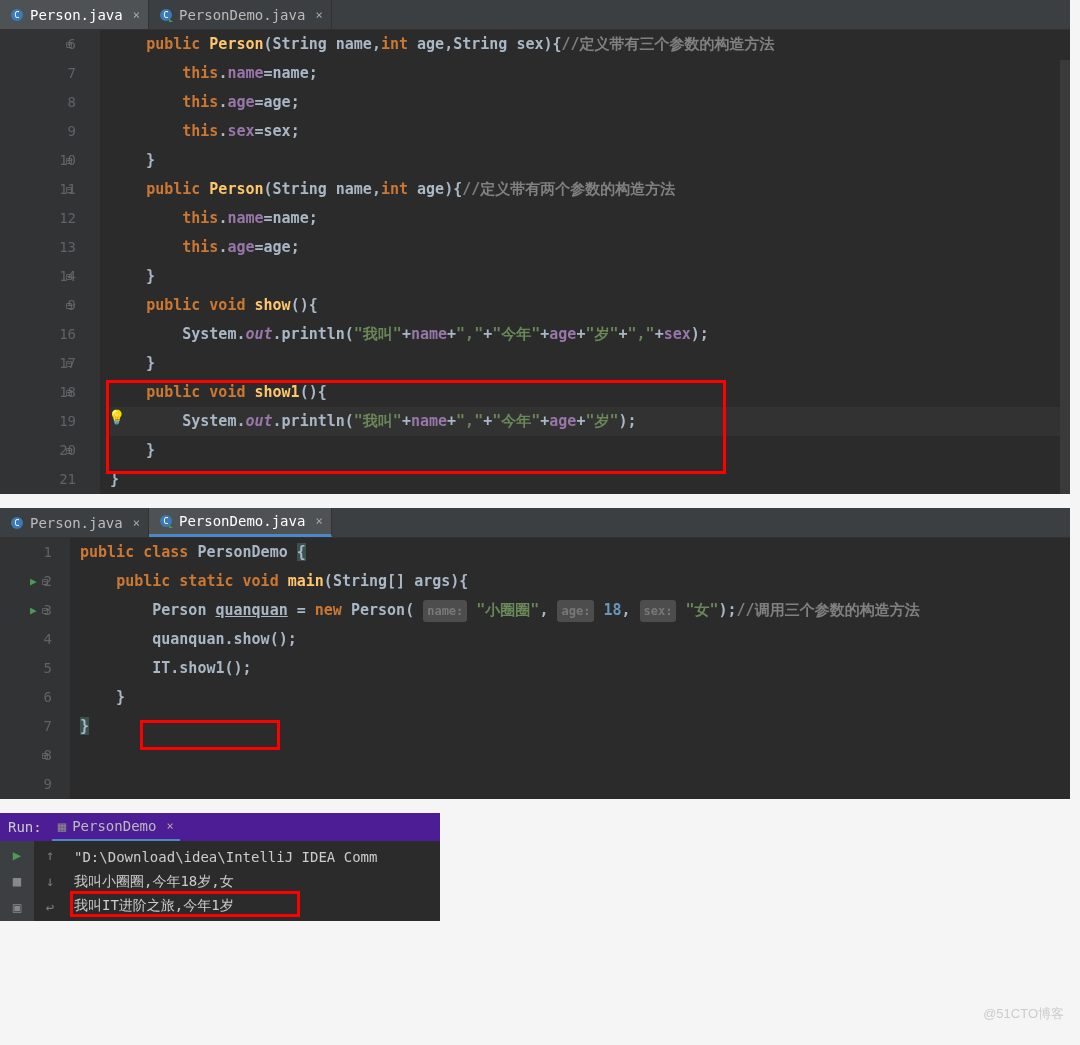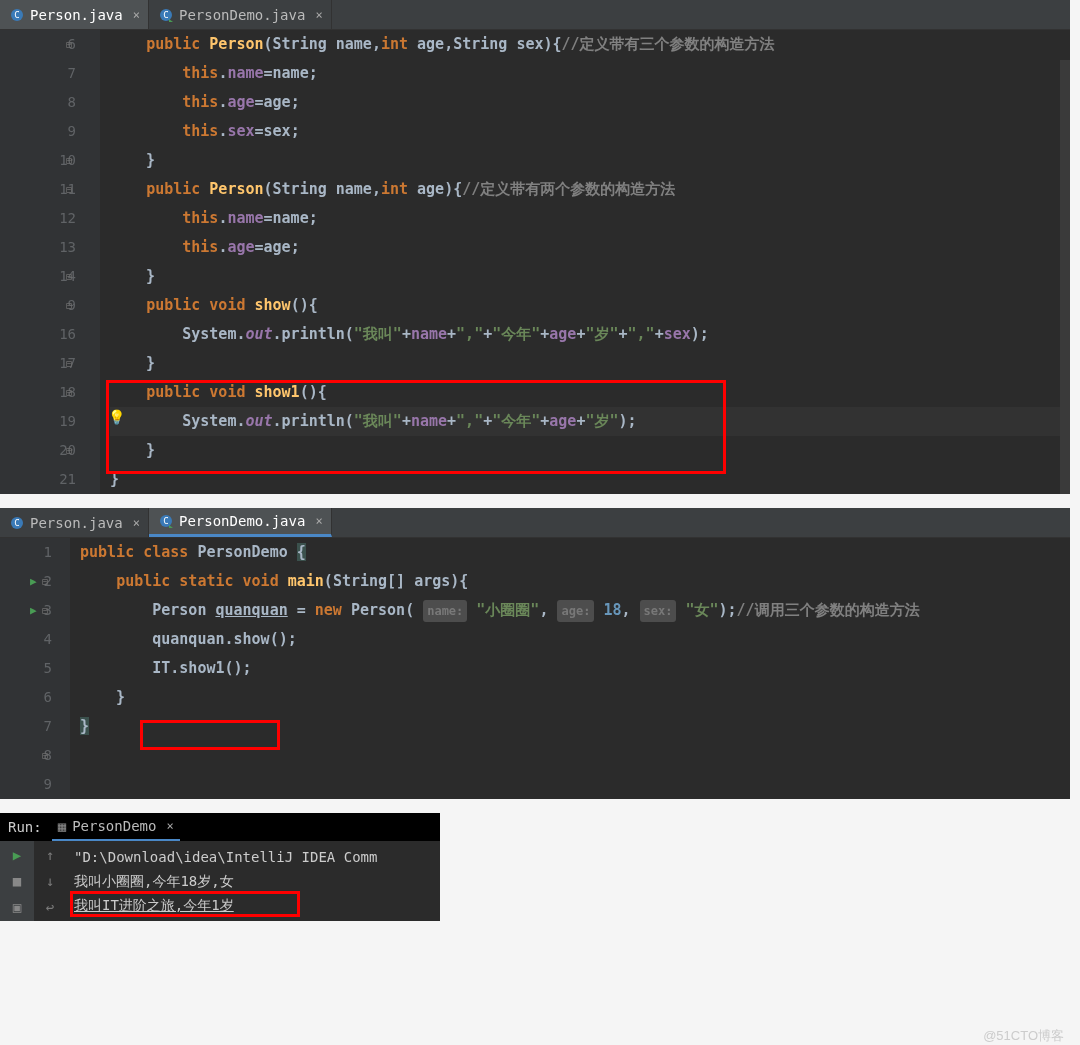--- a/index.html
+++ b/index.html
@@ -100,21 +100,21 @@
     font-size: 14px;
     z-index: 5;
   }
   .run-panel {
     background: #2b2b2b;
     width: 440px;
     display: flex;
     flex-direction: column;
   }
   .run-header {
-    background: #000000;
+    background: #4c1d95;
     display: flex;
     align-items: center;
     height: 28px;
     padding: 0 4px;
     gap: 10px;
     color: #bbb;
   }
   .run-body {
     display: flex;
   }
@@ -140,21 +140,21 @@
     flex: 1;
     padding: 4px 8px;
     color: #ccc;
     font-family: 'Consolas', monospace;
     font-size: 14px;
     line-height: 24px;
   }
   .watermark {
     position: fixed;
     right: 16px;
-    bottom: 0;
+    bottom: 22px;
     color: #ccc;
     font-size: 13px;
     font-family: sans-serif;
   }
   .left-rail {
     width: 10px;
     background: #3c3f41;
   }
   .scroll-stripe {
     position: absolute;
@@ -306,21 +306,21 @@
       <span style="color:#888;">▣</span>
     </div>
     <div class="run-toolbar2">
       <span>↑</span>
       <span>↓</span>
       <span>↩</span>
     </div>
     <div class="run-output">
       <div>"D:\Download\idea\IntelliJ IDEA Comm</div>
       <div>我叫小圈圈,今年18岁,女</div>
-      <div style="position:relative;text-decoration:underline;">
+      <div style="position:relative;">
         <span>我叫IT进阶之旅,今年1岁</span>
         <div class="red-box" style="top:-2px;left:-4px;width:230px;height:26px;"></div>
       </div>
     </div>
   </div>
 </div>
 
 <div class="watermark">@51CTO博客</div>
 
 </body></html>

